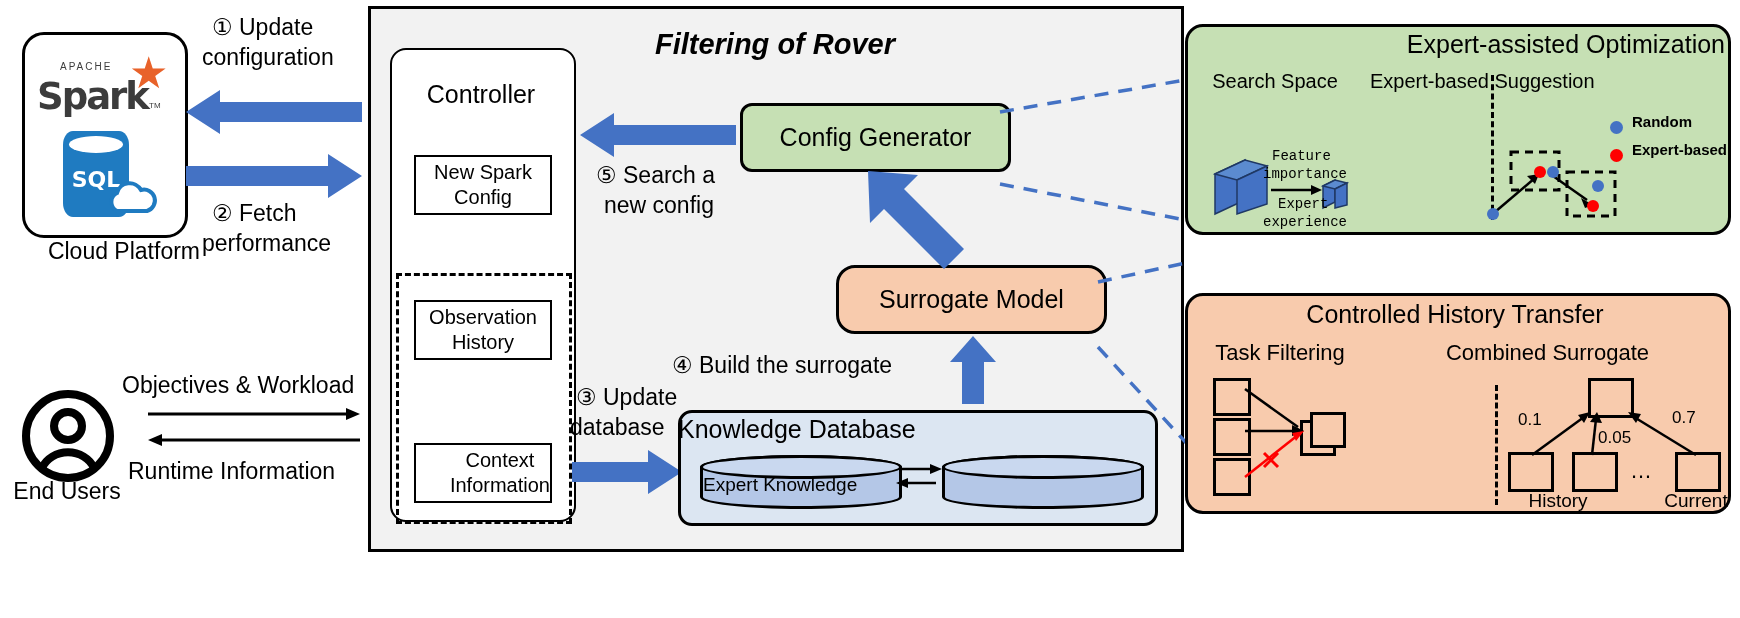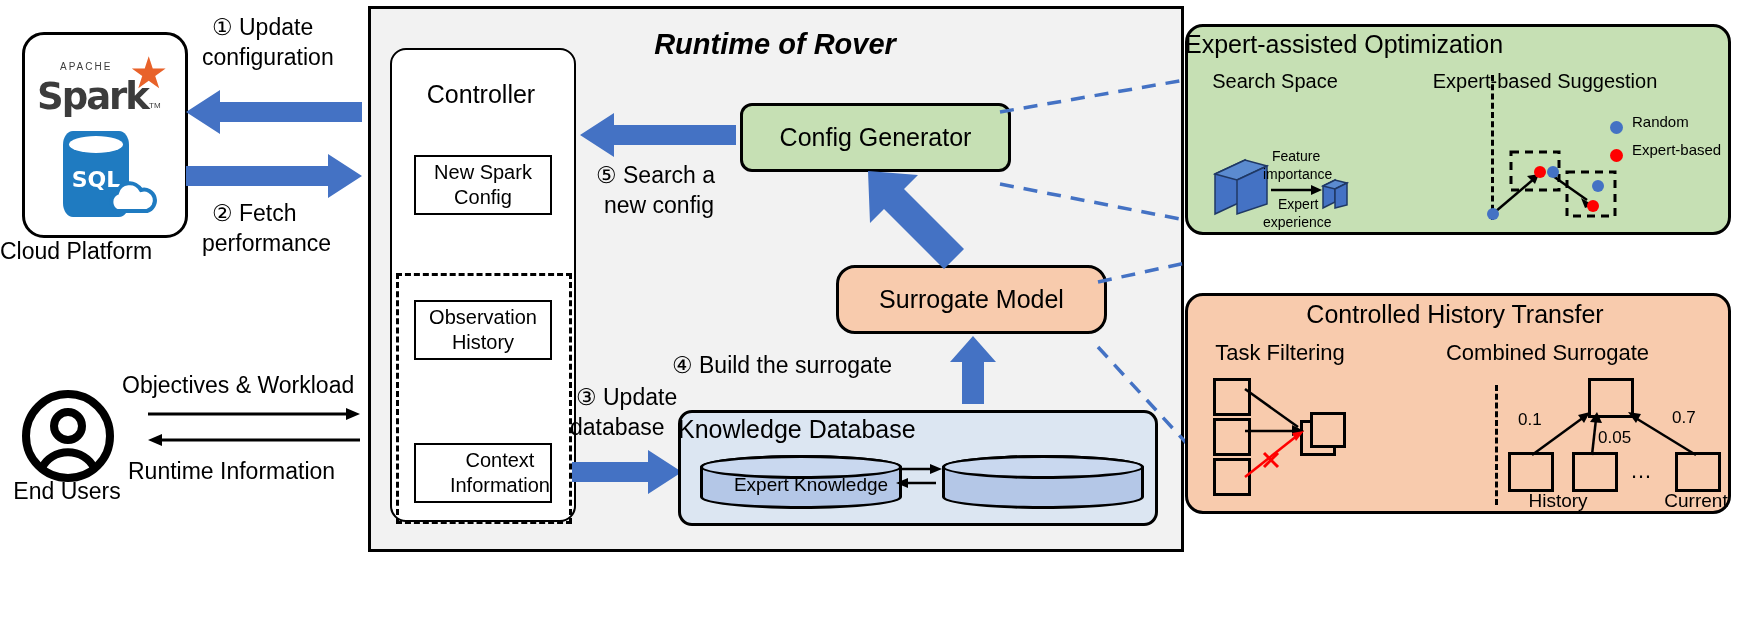--- a/index.html
+++ b/index.html
@@ -4,21 +4,21 @@
 <style>
   html,body{margin:0;padding:0;background:#fff;}
   body{width:1740px;height:618px;position:relative;overflow:hidden;
        font-family:"Liberation Sans",sans-serif;color:#000;}
   .abs{position:absolute;}
   .ctr{display:flex;align-items:center;justify-content:center;text-align:center;}
 
   
   #cloud-card{left:22px;top:32px;width:160px;height:200px;border:3.5px solid #000;
               border-radius:22px;background:#fff;}
-  #cloud-caption{left:0px;top:238px;width:200px;font-size:23px;text-align:left;}
+  #cloud-caption{left:0px;top:238px;width:200px;font-size:23px;text-align:right;}
 
   .spark-wrap{position:absolute;left:12px;top:18px;width:136px;height:72px;}
   .spark-text{position:absolute;left:0;top:22px;font-size:37px;font-weight:bold;
               color:#3c3c3c;letter-spacing:-2px;font-family:"DejaVu Sans",sans-serif;}
   .spark-apache{position:absolute;left:23px;top:8px;font-size:10px;font-weight:normal;
                 color:#3c3c3c;letter-spacing:2px;}
   .spark-tm{position:absolute;left:112px;top:48px;font-size:8px;color:#3c3c3c;}
   .star{position:absolute;left:92px;top:0px;width:40px;height:40px;color:#e8622a;
         font-size:44px;line-height:40px;}
 
@@ -56,41 +56,41 @@
   #surrogate-model{left:836px;top:265px;width:265px;height:63px;background:#f8cbad;
                    border:3px solid #000;border-radius:19px;font-size:25px;}
 
   #kdb-panel{left:678px;top:410px;width:474px;height:110px;background:#dce6f2;
              border:3px solid #000;border-radius:14px;}
   #kdb-title{left:678px;top:415px;width:474px;text-align:left;font-size:25px;}
   .dbcyl{position:absolute;height:48px;background:#b4c7e7;border:3px solid #000;
          border-radius:50%/22%;}
   .dbcyl .cap{position:absolute;left:-3px;top:-3px;right:-3px;height:18px;
               border:3px solid #000;border-radius:50%;background:#c9d8ef;}
-  .dbcyl .lbl{position:absolute;left:0;right:0;top:16px;text-align:center;font-size:19px;padding-left:20px;}
+  .dbcyl .lbl{position:absolute;left:0;right:0;top:16px;font-size:19px;}
   #expert-knowledge{left:700px;top:455px;width:196px;}
   #task-history{left:942px;top:455px;width:196px;}
 
   
   #green-panel{left:1185px;top:24px;width:540px;height:205px;background:#c6e0b4;
                border:3.5px solid #000;border-radius:18px;}
-  #green-title{left:1185px;top:30px;width:540px;text-align:left;font-size:25px;}
+  #green-title{left:1185px;top:30px;width:540px;text-align:right;font-size:25px;}
   #green-sub-left{left:1190px;top:70px;width:170px;text-align:center;font-size:20px;}
-  #green-sub-right{left:1370px;top:70px;width:350px;text-align:center;font-size:20px;}
+  #green-sub-right{left:1370px;top:70px;width:350px;text-align:left;font-size:20px;}
 
   #orange-panel{left:1185px;top:293px;width:540px;height:215px;background:#f8cbad;
                 border:3.5px solid #000;border-radius:18px;}
   #orange-title{left:1185px;top:300px;width:540px;text-align:center;font-size:25px;}
   #orange-sub-left{left:1190px;top:340px;width:180px;text-align:center;font-size:22px;}
   #orange-sub-right{left:1375px;top:340px;width:345px;text-align:center;font-size:22px;}
 
   .vdash{position:absolute;border-left:3px dashed #000;}
   .sq{position:absolute;border:3px solid #000;background:transparent;}
-  .tinytext{position:absolute;font-size:14px;white-space:nowrap;text-align:left;}
-  .legtext{position:absolute;font-size:15px;white-space:nowrap;}
+  .tinytext{position:absolute;font-size:14px;white-space:nowrap;text-align:left;font-family:Liberation Mono, monospace;}
+  .legtext{position:absolute;font-size:15px;white-space:nowrap;font-weight:bold;}
   .dot{position:absolute;border-radius:50%;}
   .numlbl{position:absolute;font-size:17px;}
   .botlbl{position:absolute;font-size:19px;text-align:center;}
   svg{position:absolute;overflow:visible;}
 </style>
 </head>
 <body>
 
 <div class="abs" id="cloud-card">
   <div class="spark-wrap">
@@ -131,21 +131,21 @@
   <line x1="0" y1="8" x2="200" y2="8" stroke="#000" stroke-width="3"></line>
   <polygon points="212,8 198,2 198,14" fill="#000"></polygon>
 </svg>
 <svg class="abs" style="left:148px;top:432px;" width="212" height="16">
   <line x1="12" y1="8" x2="212" y2="8" stroke="#000" stroke-width="3"></line>
   <polygon points="0,8 14,2 14,14" fill="#000"></polygon>
 </svg>
 <div class="abs plainlabel" style="left:128px;top:458px;">Runtime Information</div>
 
 <div class="abs" id="rover-panel"></div>
-<div class="abs" id="rover-title">Runtime of Rover</div>
+<div class="abs" id="rover-title">Filtering of Rover</div>
 
 <div class="abs" id="controller-box"></div>
 <div class="abs" id="controller-title">Controller</div>
 
 <div class="abs innerbox ctr" id="new-spark-config">
   <div>
     <div>New Spark</div>
     <div>Config</div>
   </div>
 </div>

